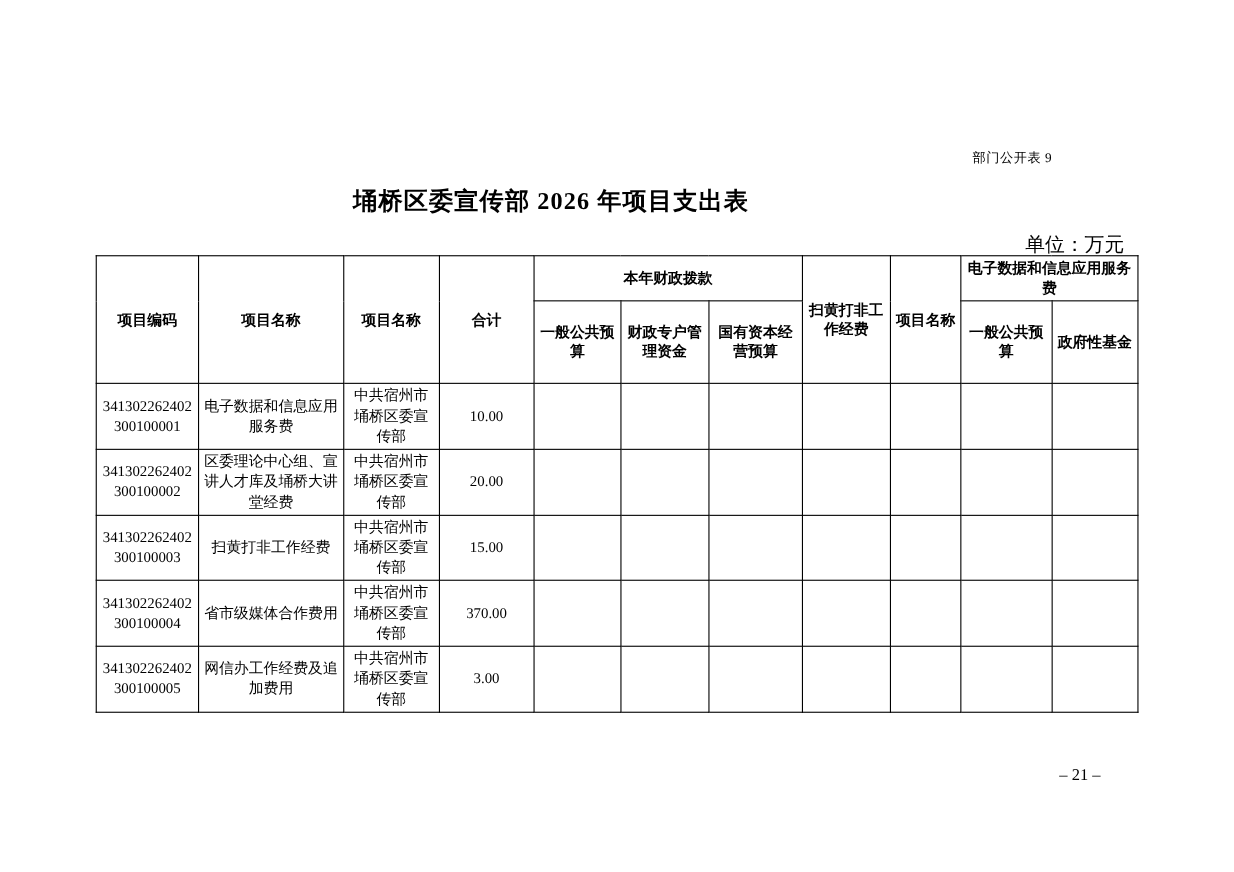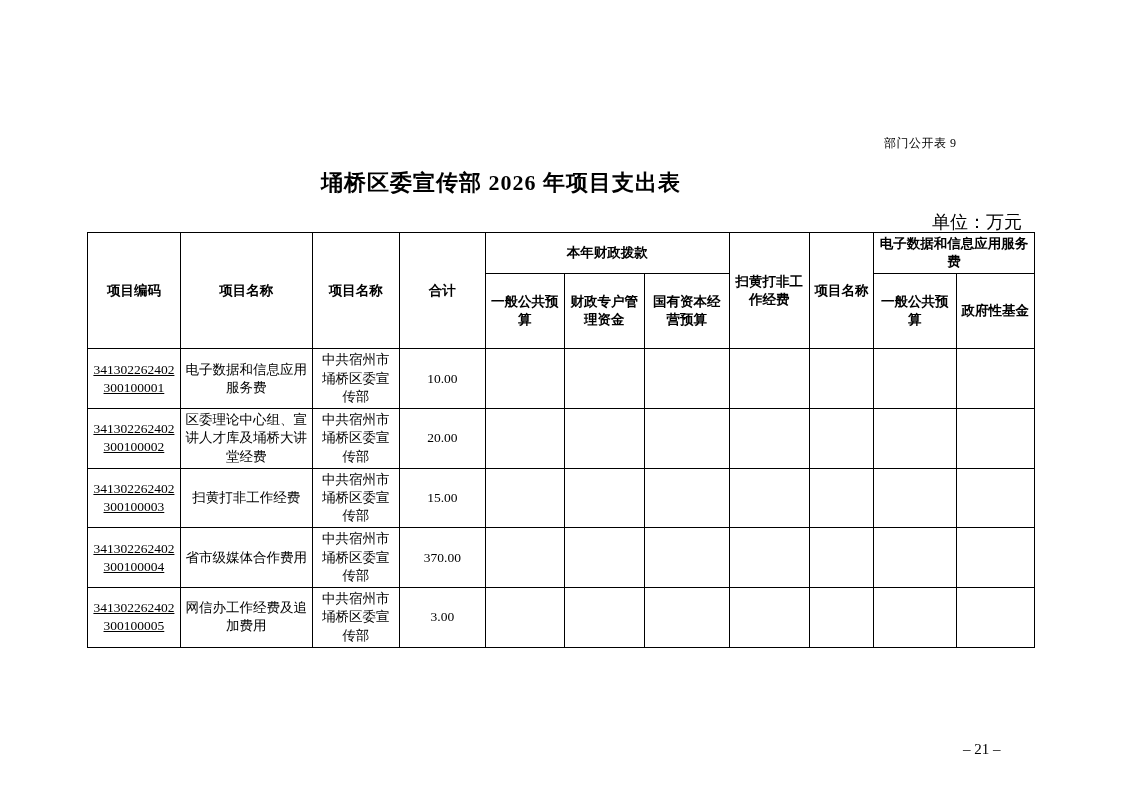--- a/index.html
+++ b/index.html
@@ -69,21 +69,20 @@
   .hdr-sub {
     height: 70px;
   }
   .hdr-main {
     height: 75px;
   }
   td.code {
     font-size: 13px;
     line-height: 1.3;
     word-break: break-all;
-    text-decoration: underline;
   }
   td.name {
     font-size: 13.5px;
   }
   td.unit {
     font-size: 13.5px;
     line-height: 1.35;
   }
   td.amount {
     text-align: right;
@@ -93,21 +92,20 @@
     padding-bottom: 5px;
   }
   tr.data-row td {
     height: 52px;
   }
   .page-number {
     position: absolute;
     left: 963px;
     top: 697px;
     font-size: 15px;
-    margin-top: 44px;
   }
 </style>
 </head>
 <body>
 
 <div class="page">
 
   <div class="form-tag">部门公开表 9</div>
 
   <div class="doc-title">埇桥区委宣传部 2026 年项目支出表</div>

